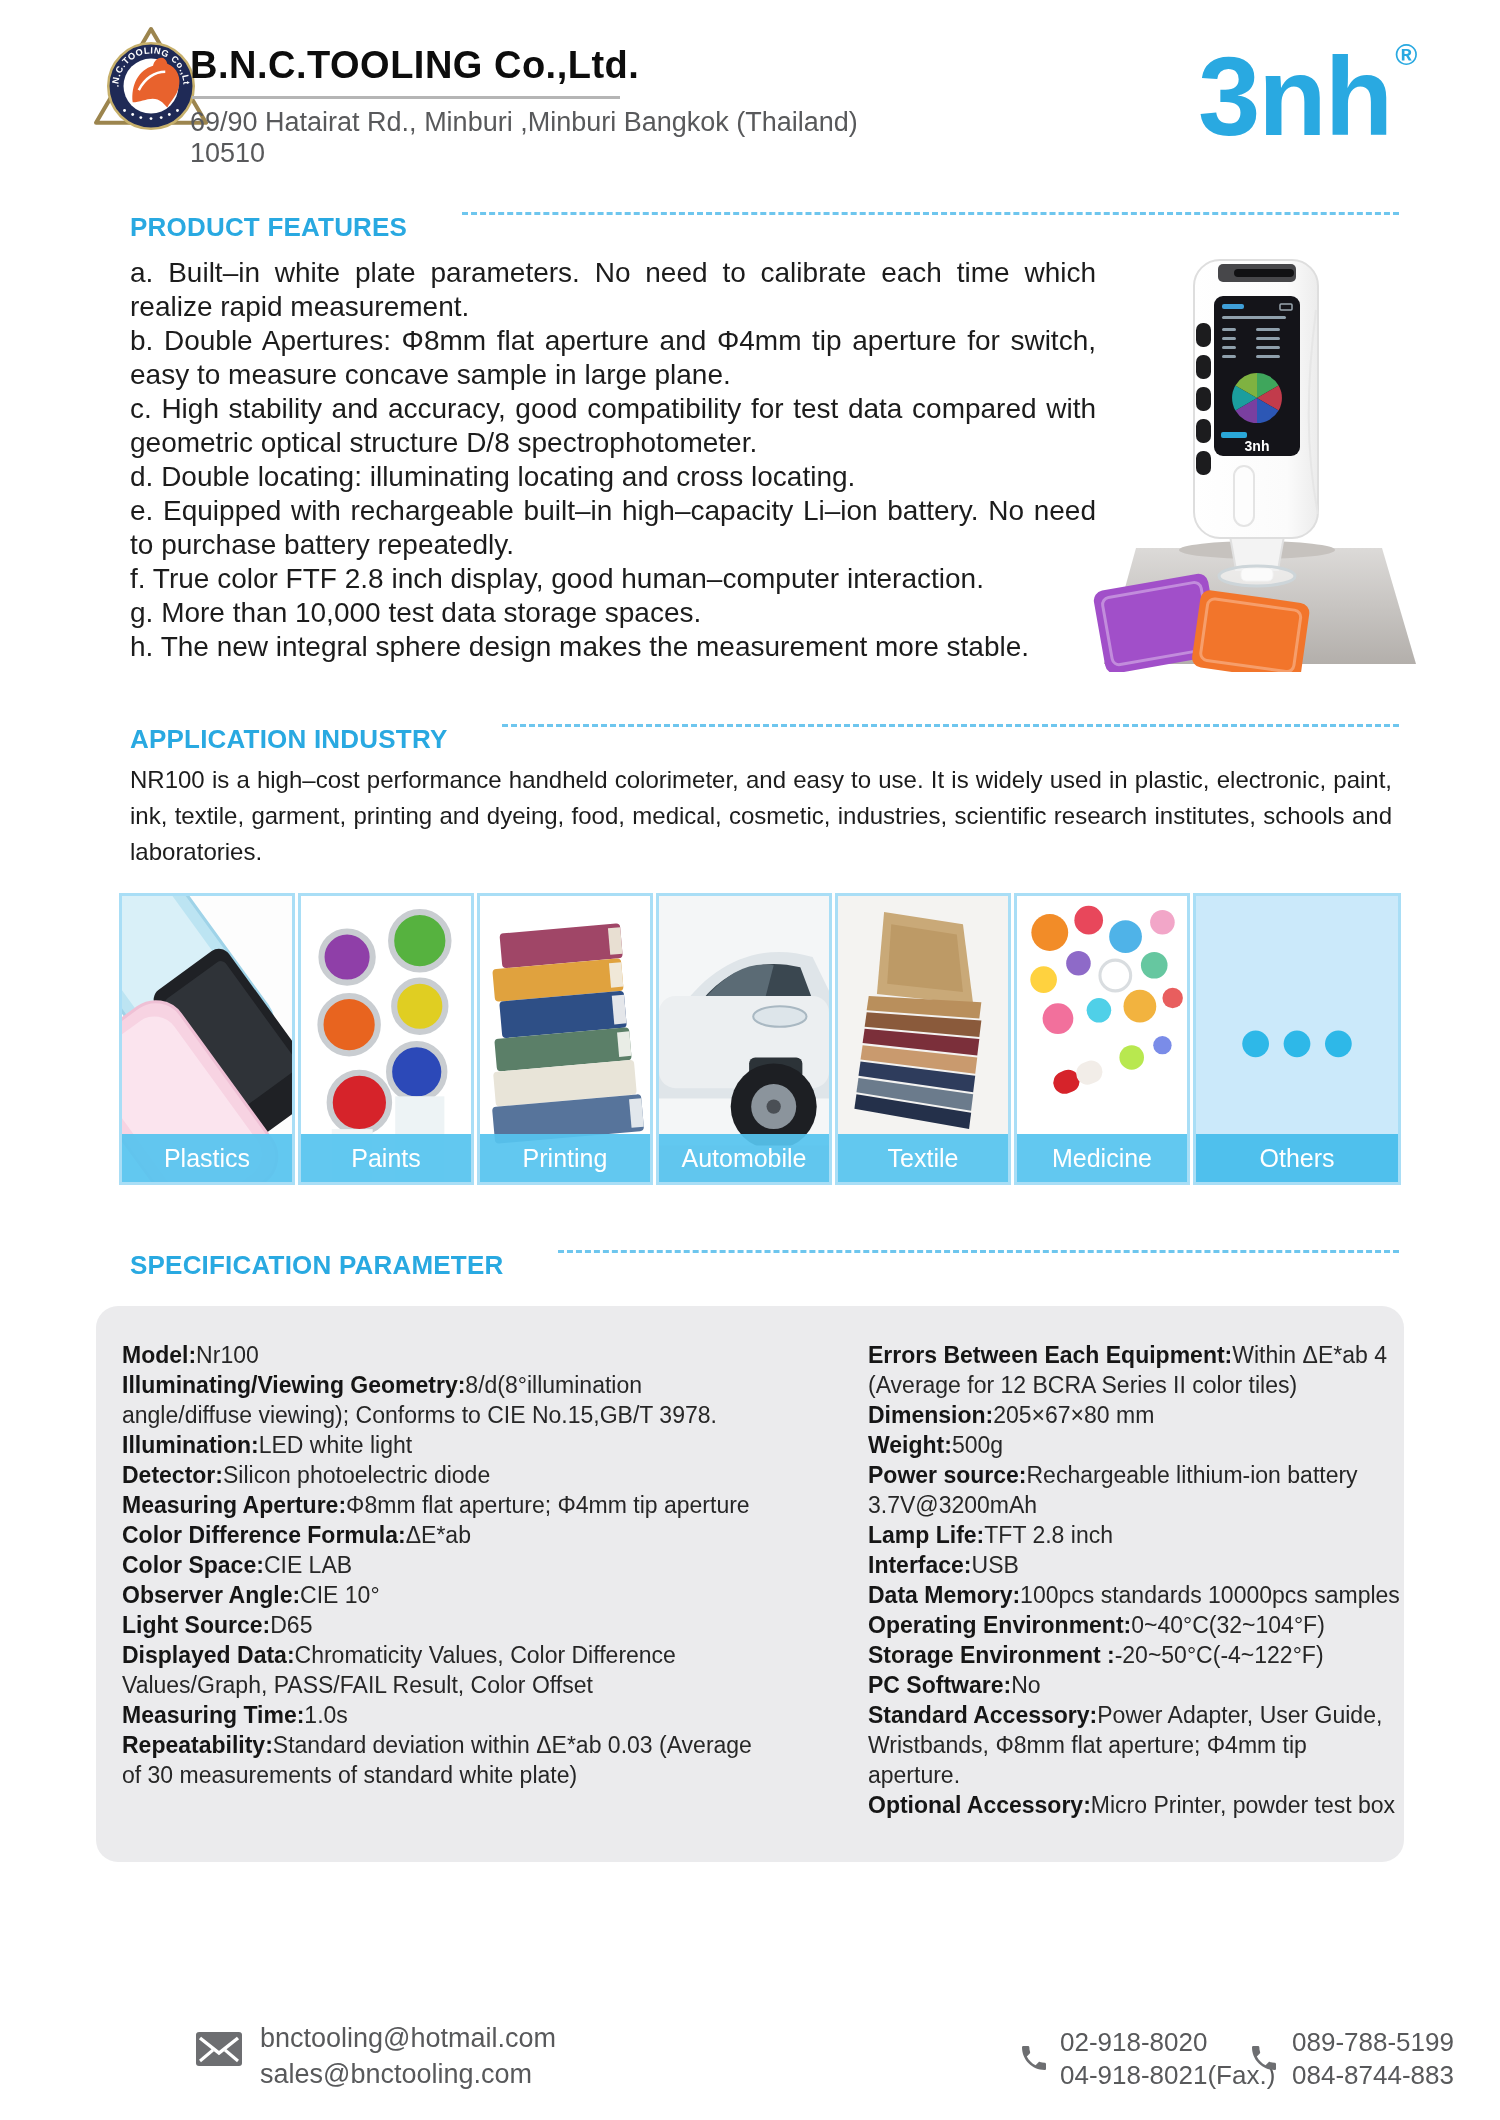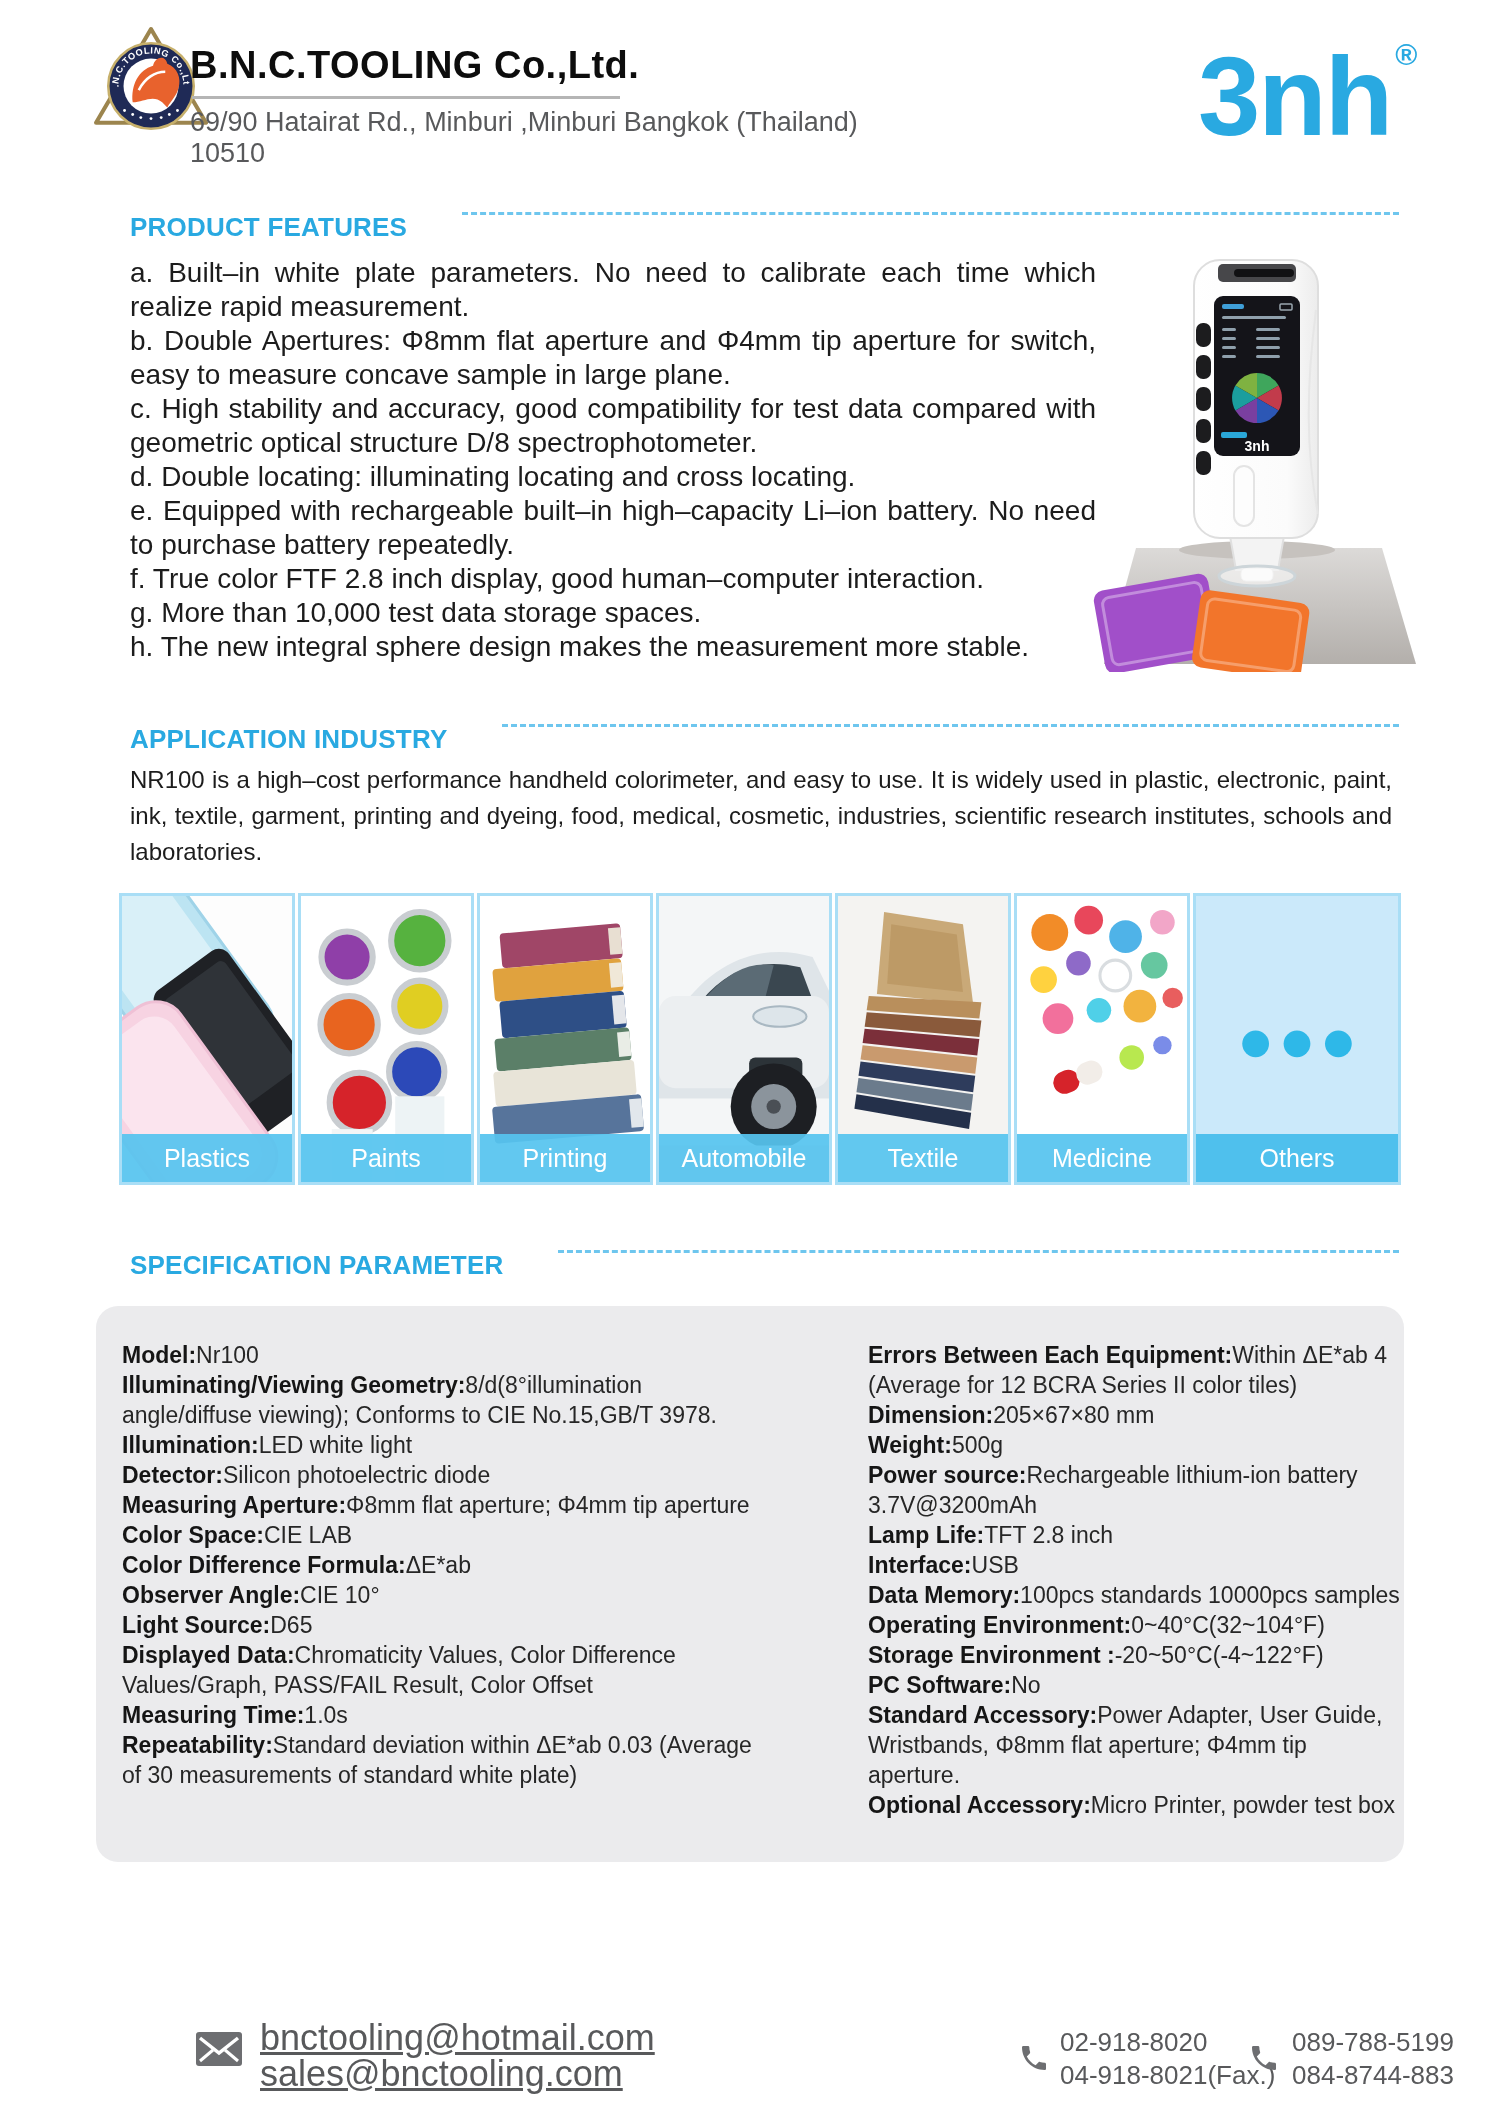--- a/index.html
+++ b/index.html
@@ -55,21 +55,21 @@
   
   .spec-box{position:absolute;left:96px;top:1306px;width:1308px;height:556px;background:var(--specbg);border-radius:22px;}
   .spec-col{position:absolute;top:34px;font-size:23px;line-height:30px;color:#262626;}
   .spec-col p{margin:0;}
   .spec-col b{color:#151515;}
   .spec-left{left:26px;width:644px;}
   .spec-right{left:772px;width:532px;}
 
   
   .f-mail-icon{position:absolute;left:196px;top:2032px;width:46px;height:34px;}
-  .f-mails{position:absolute;left:260px;top:2020px;font-size:36px;color:var(--gray);line-height:36px;text-decoration:underline;}
+  .f-mails{position:absolute;left:260px;top:2020px;font-size:27px;color:var(--gray);line-height:36px;}
   .f-phone-icon1{position:absolute;left:1018px;top:2042px;width:32px;height:32px;}
   .f-phone-icon2{position:absolute;left:1248px;top:2042px;width:32px;height:32px;}
   .f-phones1{position:absolute;left:1060px;top:2026px;font-size:26px;color:var(--gray);line-height:33px;}
   .f-phones2{position:absolute;left:1292px;top:2026px;font-size:26px;color:var(--gray);line-height:33px;}
 </style>
 </head>
 <body>
 
 <div class="page">
 
@@ -336,22 +336,22 @@
     <span class="dashline"></span>
   </div>
 
   <div class="spec-box">
     <div class="spec-col spec-left">
       <p><b>Model:</b><span>Nr100</span></p>
       <p><b>Illuminating/Viewing Geometry:</b><span>8/d(8°illumination angle/diffuse viewing); Conforms to CIE No.15,GB/T 3978.</span></p>
       <p><b>Illumination:</b><span>LED white light</span></p>
       <p><b>Detector:</b><span>Silicon photoelectric diode</span></p>
       <p><b>Measuring Aperture:</b><span>Φ8mm flat aperture; Φ4mm tip aperture</span></p>
+      <p><b>Color Difference Formula:</b><span>ΔE*ab</span></p>
       <p><b>Color Space:</b><span>CIE LAB</span></p>
-      <p><b>Color Difference Formula:</b><span>ΔE*ab</span></p>
       <p><b>Observer Angle:</b><span>CIE 10°</span></p>
       <p><b>Light Source:</b><span>D65</span></p>
       <p><b>Displayed Data:</b><span>Chromaticity Values, Color Difference Values/Graph, PASS/FAIL Result, Color Offset</span></p>
       <p><b>Measuring Time:</b><span>1.0s</span></p>
       <p><b>Repeatability:</b><span>Standard deviation within ΔE*ab 0.03 (Average of 30 measurements of standard white plate)</span></p>
     </div>
     <div class="spec-col spec-right">
       <p><b>Errors Between Each Equipment:</b><span>Within ΔE*ab 4 (Average for 12 BCRA Series II color tiles)</span></p>
       <p><b>Dimension:</b><span>205×67×80 mm</span></p>
       <p><b>Weight:</b><span>500g</span></p>

